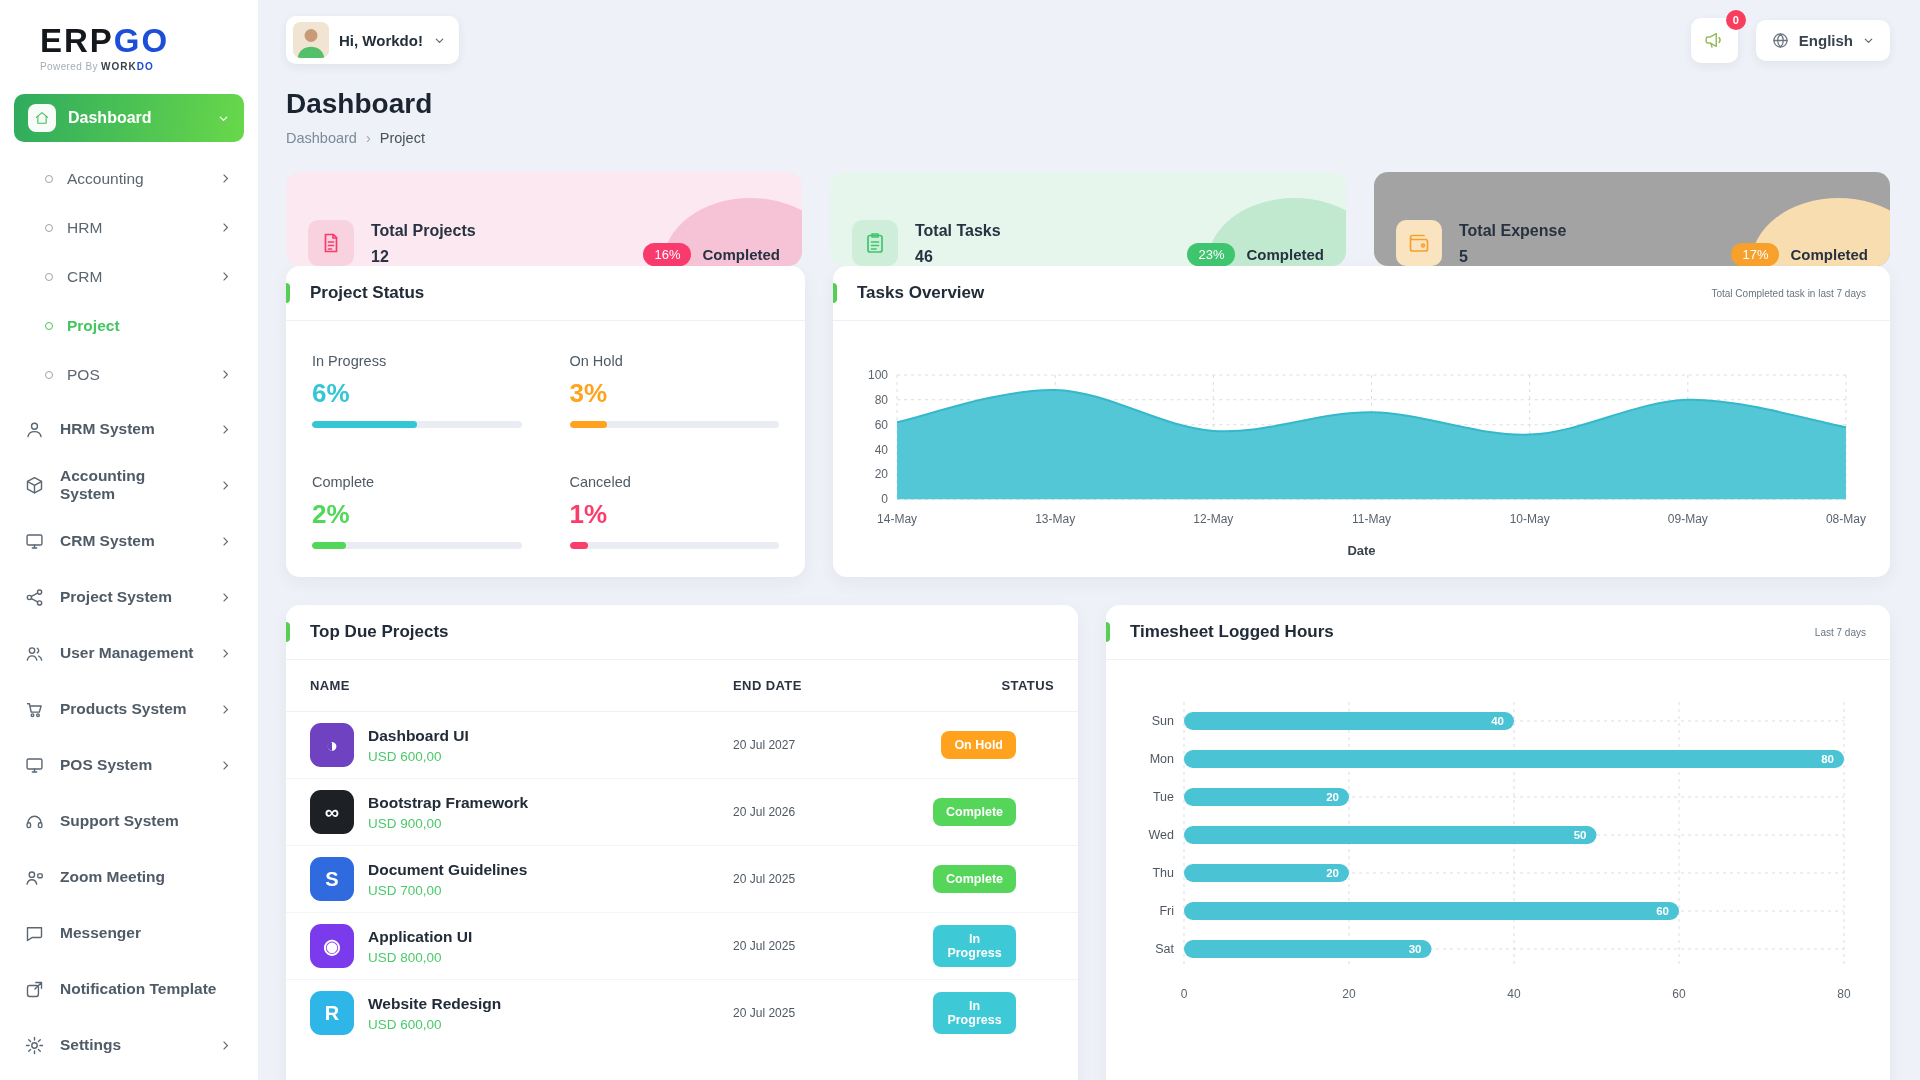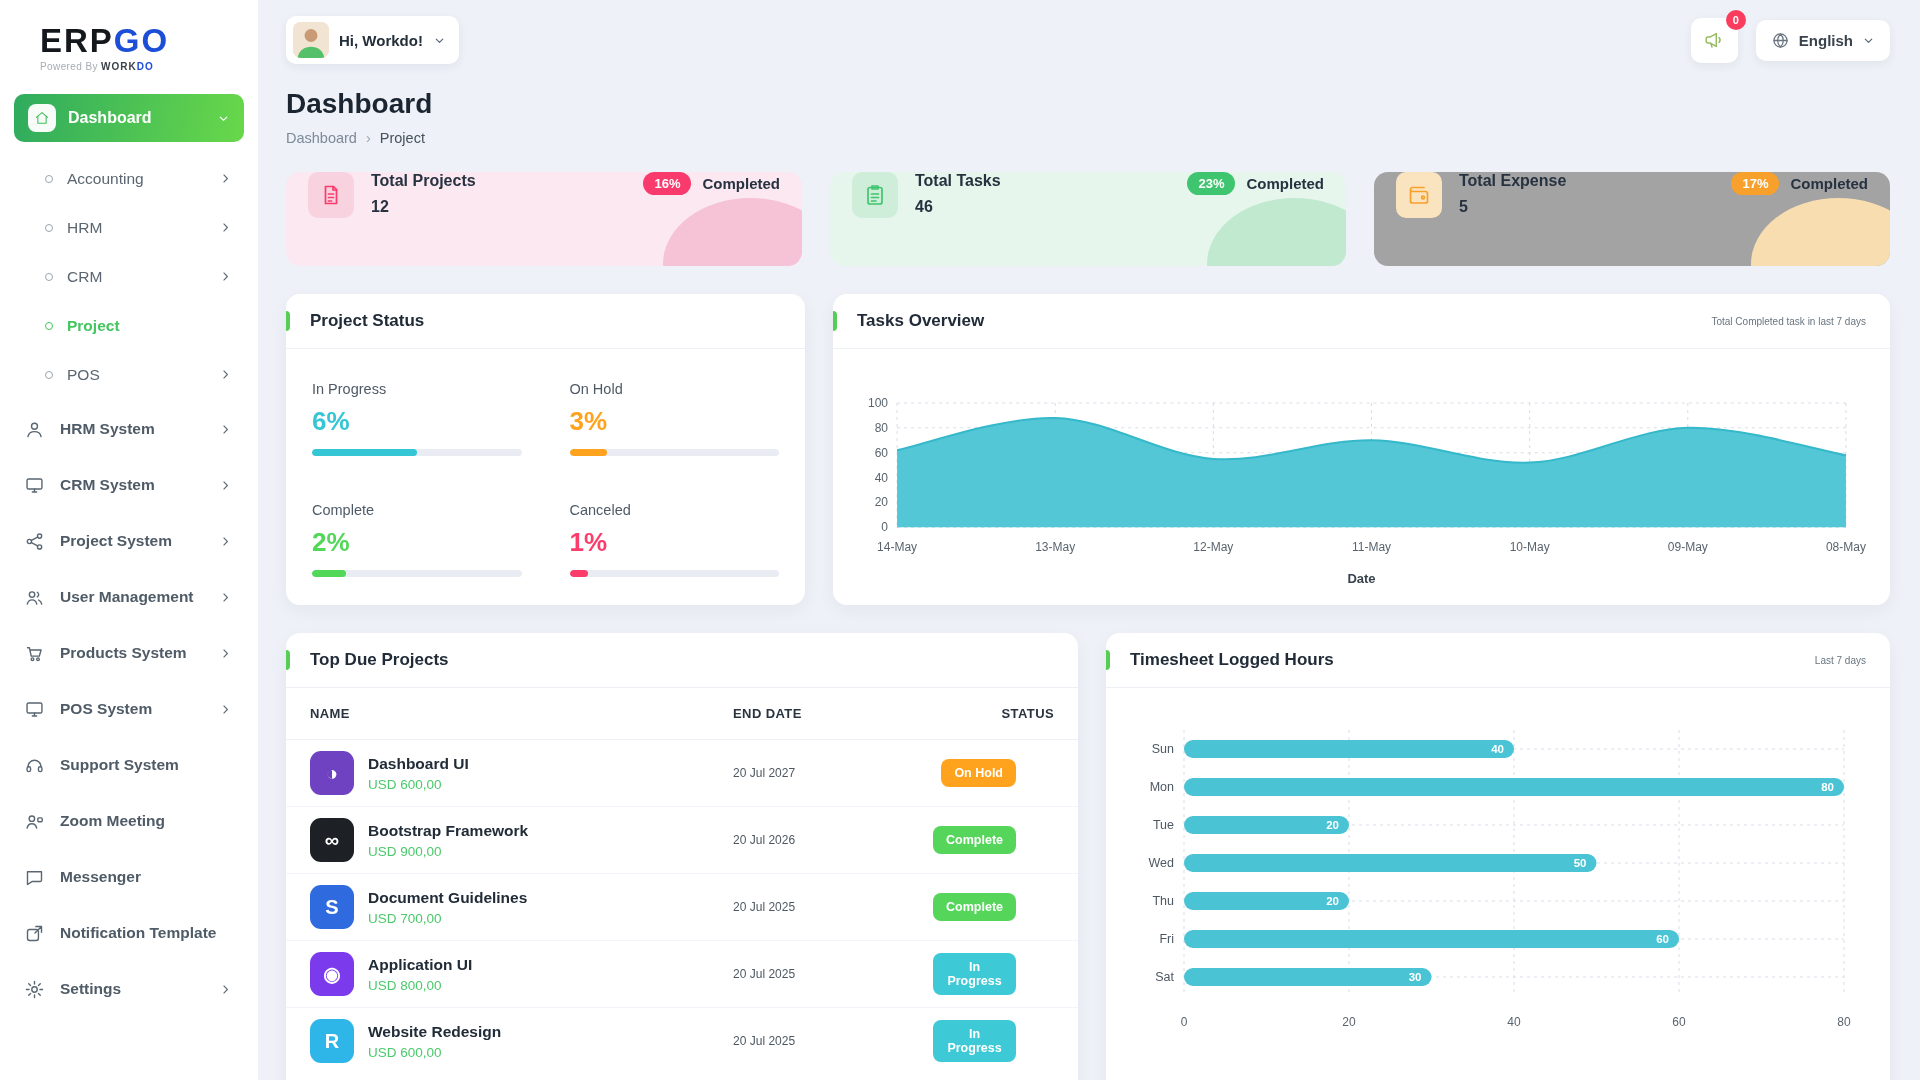--- a/index.html
+++ b/index.html
@@ -52,38 +52,38 @@
   .lang-pill .globe svg{width:19px;height:19px}
 
   .page-head{margin-top:24px}
   .page-head h1{margin:0;font-size:28px;font-weight:700;color:#1b2531}
   .breadcrumb{margin-top:10px;font-size:14.5px;display:flex;gap:9px;align-items:center}
   .breadcrumb a{color:#7c8a99;text-decoration:none;cursor:pointer}
   .breadcrumb .sep{color:#9aa6b2}
   .breadcrumb .cur{color:#46515c}
 
   .stats-row{margin-top:26px;display:grid;grid-template-columns:repeat(3,1fr);gap:28px}
-  .stat-card{position:relative;overflow:hidden;border-radius:14px;height:94px;display:flex;align-items:flex-start;gap:17px;padding:0 22px}
+  .stat-card{position:relative;overflow:hidden;border-radius:14px;height:94px;display:flex;align-items:flex-end;gap:17px;padding:0 22px}
   .blob{position:absolute;right:-36px;bottom:-64px;width:175px;height:132px;border-radius:50%}
   .stat-icon{position:relative;width:46px;height:46px;border-radius:10px;display:flex;align-items:center;justify-content:center;flex:none}
   .stat-icon svg{width:24px;height:24px}
   .stat-text{position:relative}
   .stat-title{font-size:16px;font-weight:700;color:#273240}
   .stat-value{font-size:16px;font-weight:700;color:#273240;margin-top:8px}
   .stat-right{position:relative;margin-left:auto;display:flex;align-items:center;gap:11px}
-  .pct-badge{color:#fff;font-size:13px;font-weight:700;padding:4px 11px;border-radius:13px}
+  .pct-badge{color:#fff;font-size:13px;font-weight:400;padding:4px 11px;border-radius:13px}
   .stat-note{font-size:15px;font-weight:600;color:#273240}
 
   .card{background:#fff;border-radius:14px;box-shadow:0 6px 18px rgba(44,63,88,.05)}
   .card-header{position:relative;display:flex;align-items:center;padding:17px 24px;border-bottom:1px solid #edf1f6}
   .card-header:before{content:"";position:absolute;left:0;top:50%;transform:translateY(-50%);width:4px;height:20px;border-radius:0 4px 4px 0;background:#56ce53}
   .card-title{font-size:17px;font-weight:700;color:#212c38}
   .card-note{margin-left:auto;font-size:10px;color:#68747f}
 
-  .row2{margin-top:28px;display:grid;grid-template-columns:519px 1fr;gap:28px}
+  .row2{display:grid;grid-template-columns:519px 1fr;gap:28px}
   .row2 .card{height:311px;overflow:hidden}
   .ps-grid{padding:32px 26px;display:grid;grid-template-columns:1fr 1fr;gap:46px 48px}
   .ps-label{font-size:14.5px;color:#4e5a66}
   .ps-pct{font-size:26px;font-weight:700;margin:9px 0 12px}
   .ps-track{height:7px;border-radius:6px;background:#e9edf3;overflow:hidden}
   .ps-track span{display:block;height:100%;border-radius:6px}
   .tasks-body{padding:8px 18px 0}
   .tasks-body svg{width:100%;display:block}
   .xlabel{text-align:center;font-size:13px;font-weight:700;color:#39434d;margin-top:2px}
 
@@ -177,20 +177,34 @@
     </ul>
   <ul class="modnav">
       <li class="moditem">
         <span class="mod-icon">
           <svg viewBox="0 0 24 24" fill="none" stroke="currentColor" stroke-width="1.6" stroke-linecap="round" stroke-linejoin="round">
             <circle cx="12" cy="8.3" r="3.4"></circle>
             <path d="M4.5 20c.9-3.8 4-5.6 7.5-5.6s6.6 1.8 7.5 5.6"></path>
           </svg>
         </span>
         <span class="lbl">HRM System</span>
+        <span class="chev">
+          <svg viewBox="0 0 24 24" fill="none" stroke="currentColor" stroke-width="2" stroke-linecap="round" stroke-linejoin="round">
+            <path d="M9 5.5l6.5 6.5L9 18.5"></path>
+          </svg>
+        </span>
+      </li>
+      <li class="moditem">
+        <span class="mod-icon">
+          <svg viewBox="0 0 24 24" fill="none" stroke="currentColor" stroke-width="1.6" stroke-linecap="round" stroke-linejoin="round">
+            <path d="M12 3l8 4.3v8.9L12 20.5 4 16.2V7.3z"></path>
+            <path d="M4.3 7.5 12 11.8l7.7-4.3M12 11.8v8.5"></path>
+          </svg>
+        </span>
+        <span class="lbl">Accounting System</span>
         <span class="chev">
           <svg viewBox="0 0 24 24" fill="none" stroke="currentColor" stroke-width="2" stroke-linecap="round" stroke-linejoin="round">
             <path d="M9 5.5l6.5 6.5L9 18.5"></path>
           </svg>
         </span>
       </li>
       <li class="moditem">
         <span class="mod-icon">
           <svg viewBox="0 0 24 24" fill="none" stroke="currentColor" stroke-width="1.6" stroke-linecap="round" stroke-linejoin="round">
             <rect x="3.5" y="4.5" width="17" height="11.5" rx="1.8"></rect>

